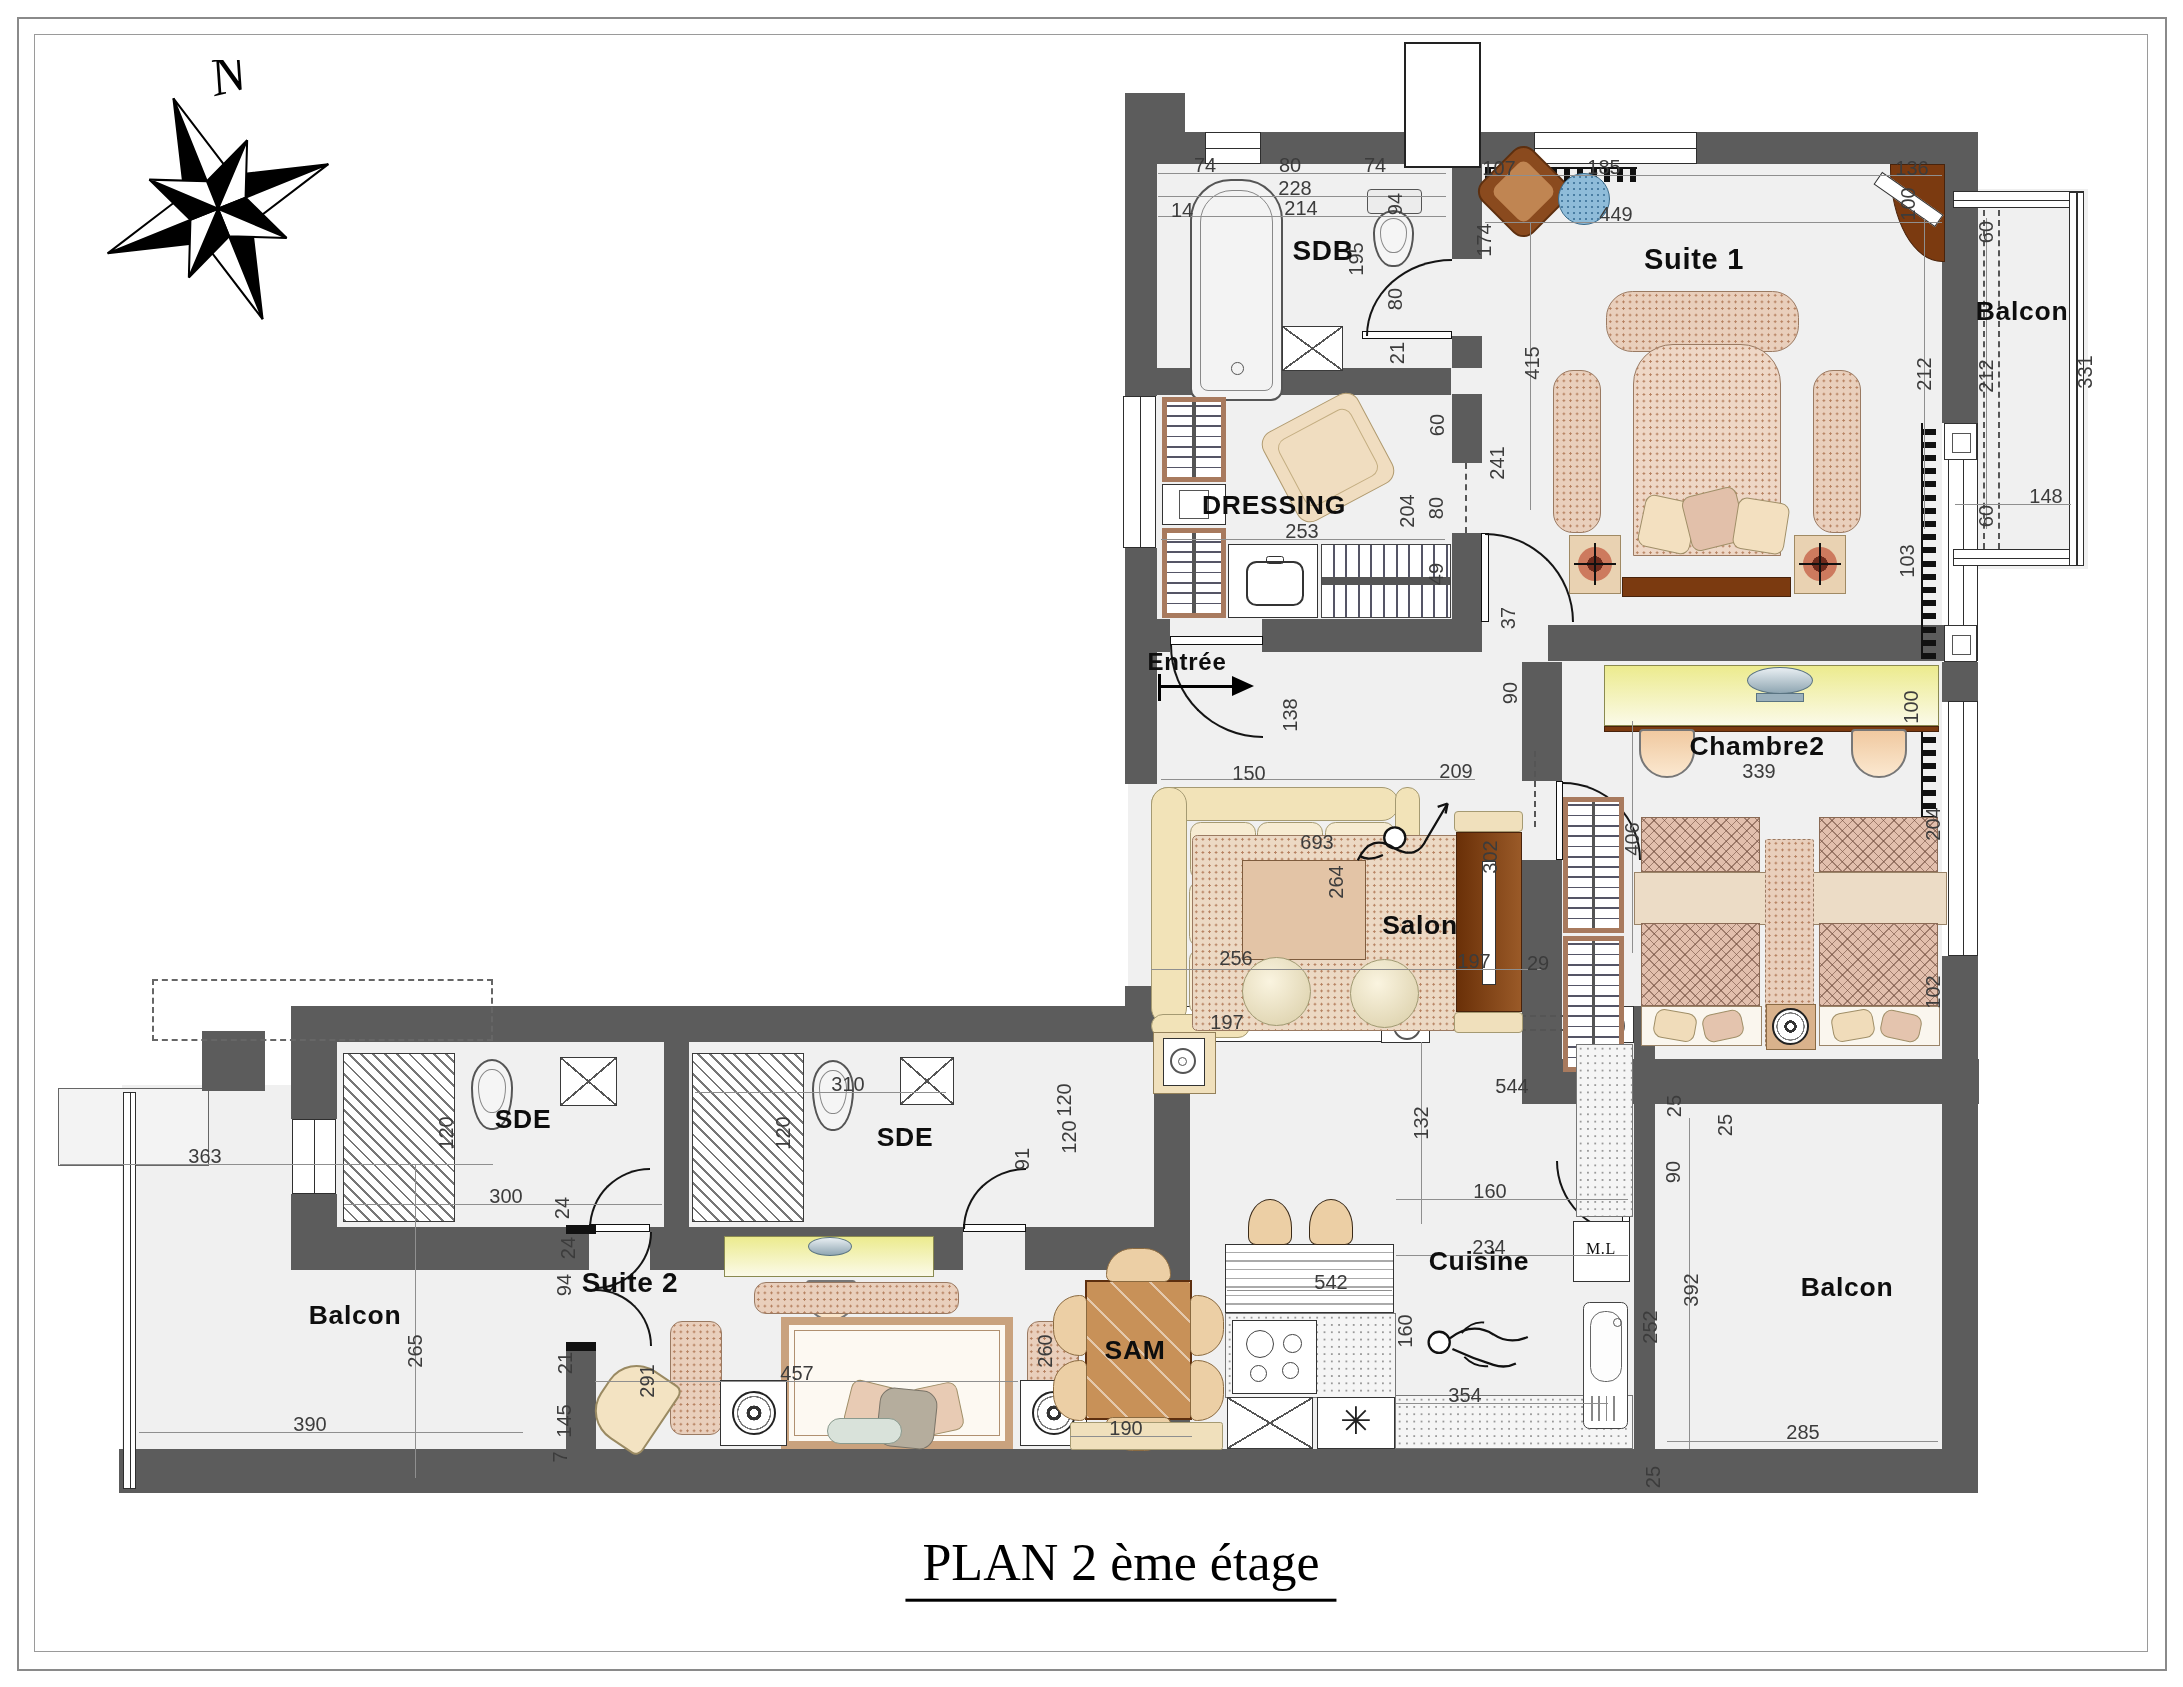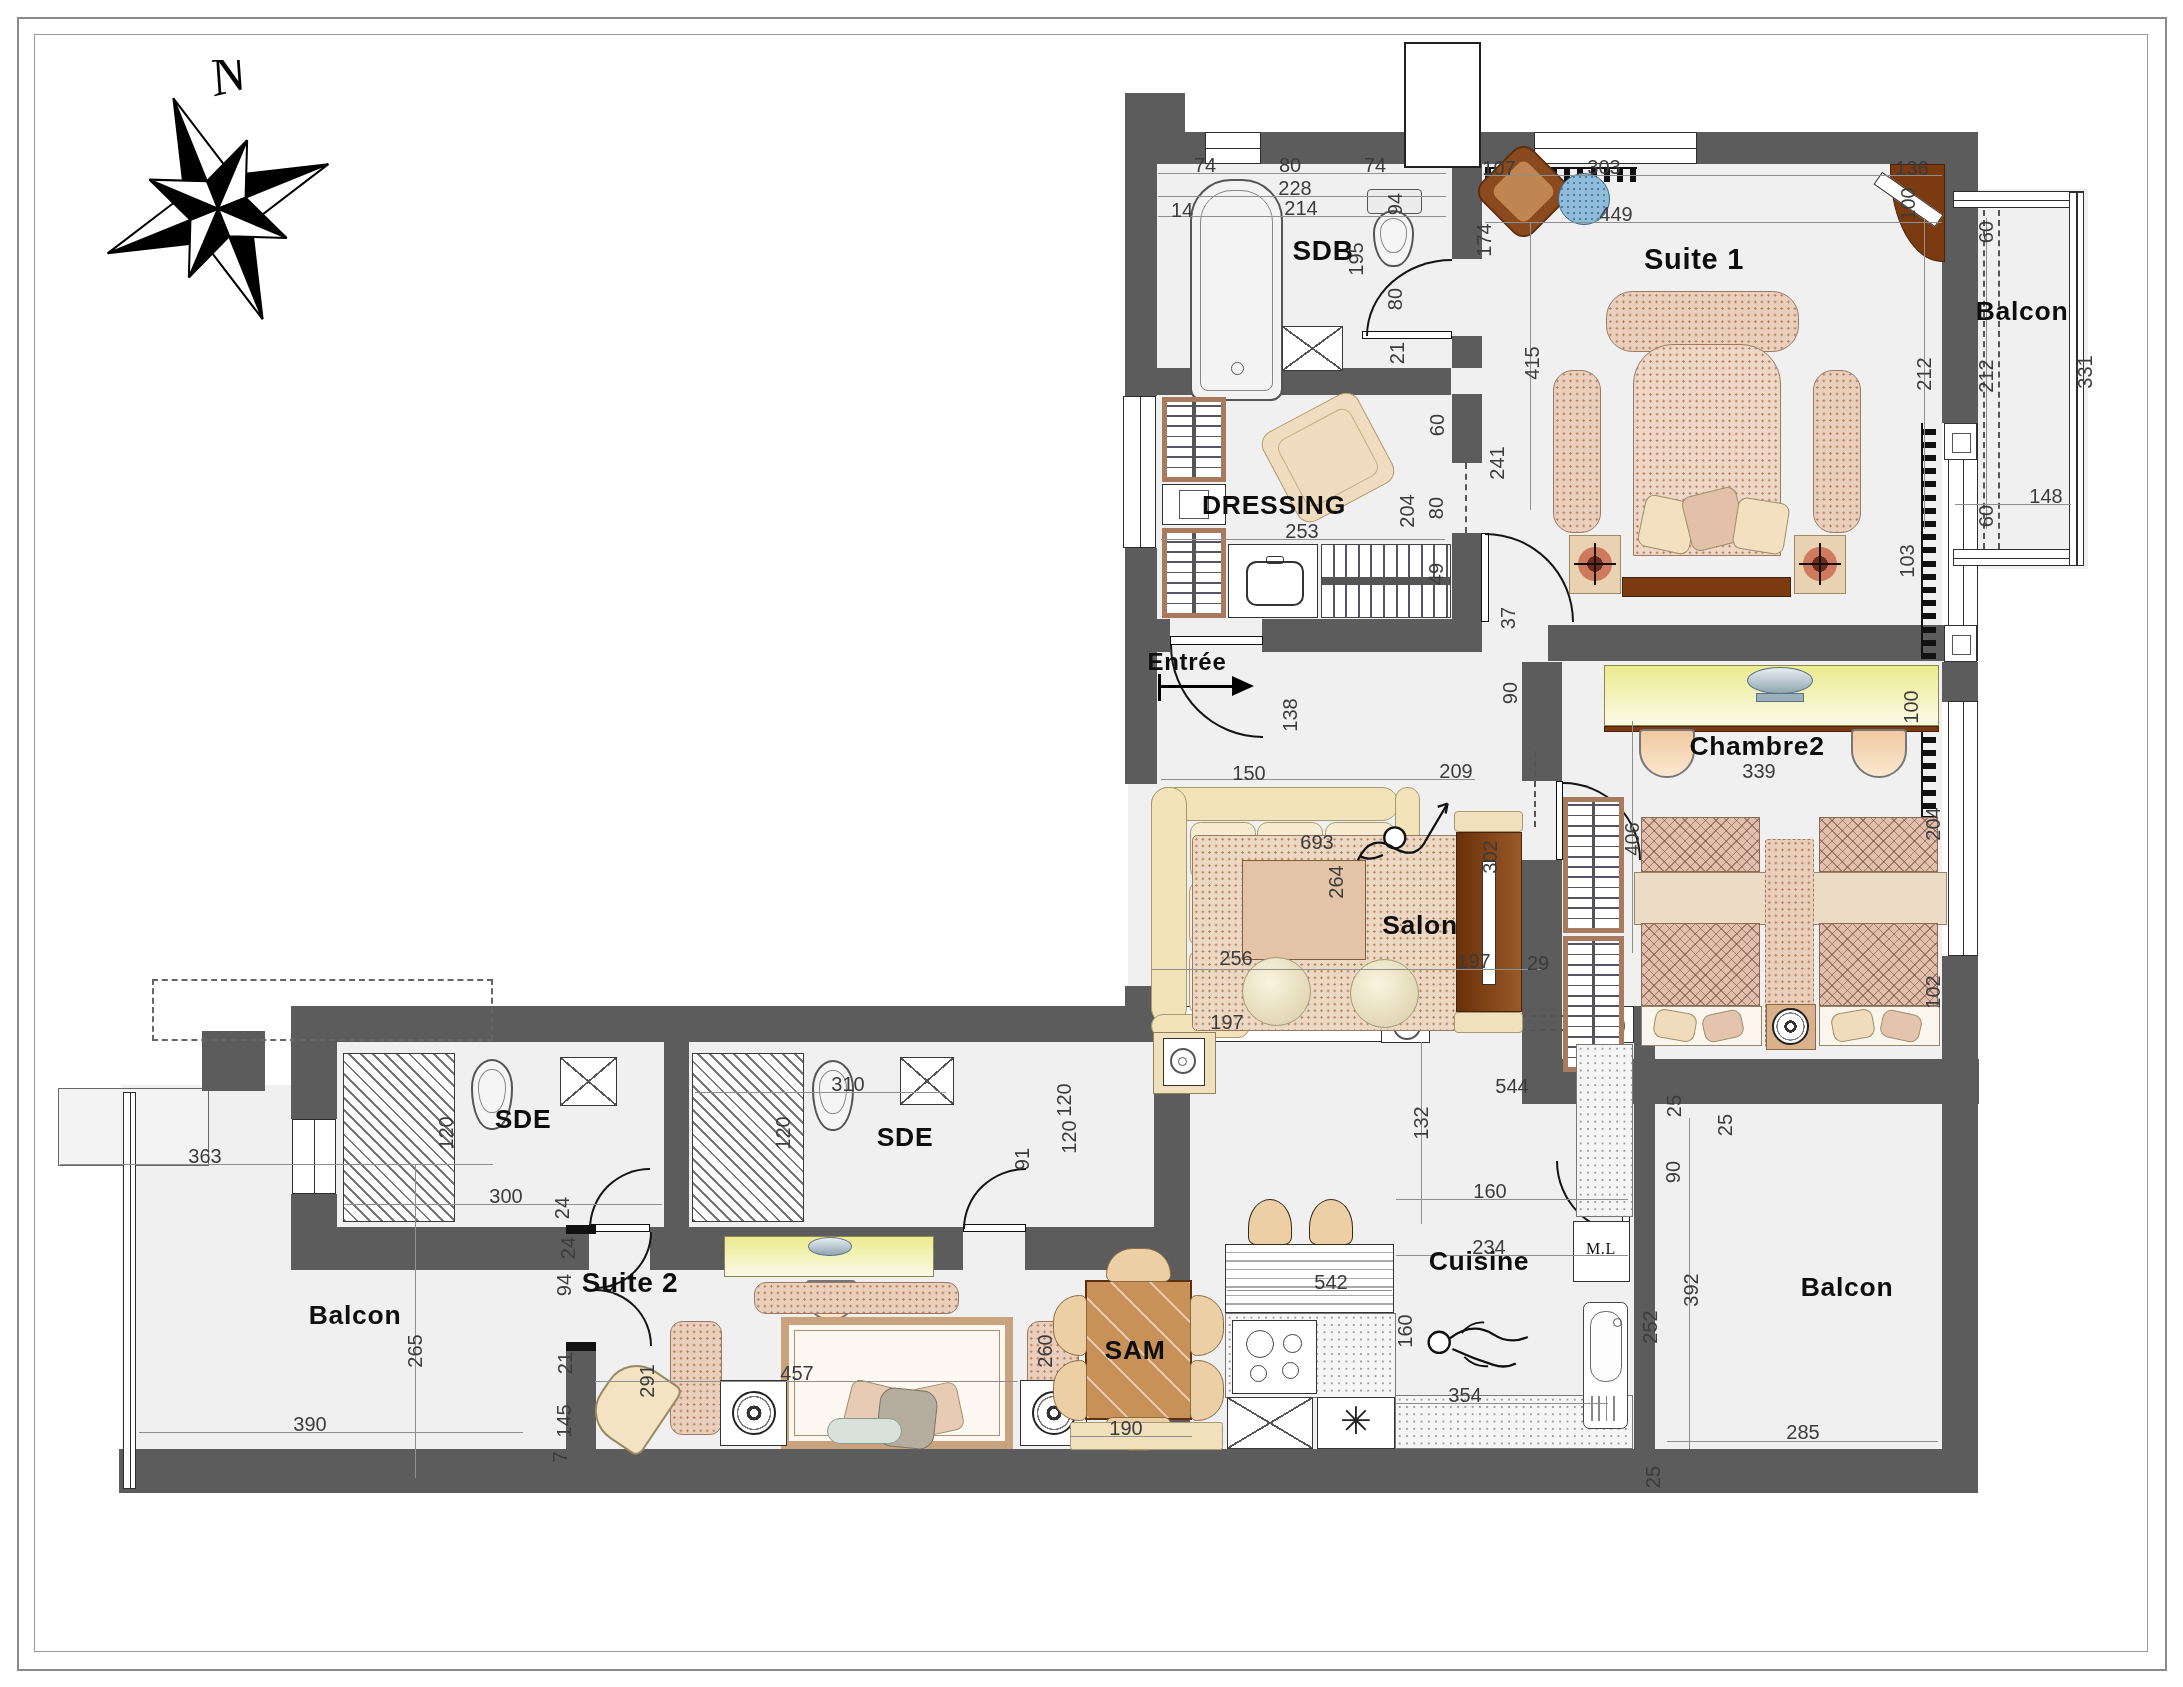--- a/index.html
+++ b/index.html
@@ -405,20 +405,21 @@
   </div>
   <div class="ringbox" style="left:1573px;top:1221px;width:57px;height:61px"></div>
   <svg class="figure" style="left:1422px;top:1300px;width:119px;height:86px" viewBox="0 0 180 130">
     <circle cx="26" cy="64" r="16" fill="#fff" stroke="#111" stroke-width="3.5"></circle>
     <path d="M42 58 q34 -26 66 -6 q24 16 52 4 M46 74 q30 14 62 24 q18 6 34 -2" fill="none" stroke="#111" stroke-width="3.5"></path>
     <path d="M60 50 q14 -18 34 -16 M64 86 q16 16 36 14" fill="none" stroke="#111" stroke-width="3"></path>
   </svg>
 
   <div class="win v" style="left:123px;top:1092px;width:13.2px;height:397px"></div>
 
+  <div id="title">PLAN 2 ème étage</div>
 
   <div id="plan" style="position:absolute;left:0;top:0;width:100%;height:100%">
       <div class="rlabel" style="left: 1323px; top: 251px; font-size: 28px;">SDB</div>
       <div class="rlabel" style="left: 1694px; top: 259px; font-size: 29px;">Suite 1</div>
       <div class="rlabel" style="left: 2022px; top: 311px; font-size: 26.5px;">Balcon</div>
       <div class="rlabel" style="left: 1274px; top: 505px; font-size: 26.5px;">DRESSING</div>
       <div class="rlabel" style="left: 1187px; top: 662px; font-size: 24px;">Entrée</div>
       <div class="rlabel" style="left: 1757px; top: 746px; font-size: 26.5px;">Chambre2</div>
       <div class="rlabel" style="left: 1420px; top: 925px; font-size: 26.5px;">Salon</div>
       <div class="rlabel" style="left: 523px; top: 1119px; font-size: 26.5px;">SDE</div>
@@ -444,21 +445,21 @@
       <div class="dim v" style="left: 1437px; top: 425px;">60</div>
       <div class="dim v" style="left: 1436px; top: 508px;">80</div>
       <div class="dim v" style="left: 1436px; top: 574px;">49</div>
       <div class="dim v" style="left: 1497px; top: 463px;">241</div>
       <div class="dim v" style="left: 1508px; top: 618px;">37</div>
       <div class="dim v" style="left: 1510px; top: 693px;">90</div>
       <div class="dim" style="left: 1456px; top: 771px;">209</div>
       <div class="dim" style="left: 1249px; top: 773px;">150</div>
       <div class="dim v" style="left: 1290px; top: 715px;">138</div>
       <div class="dim" style="left: 1499px; top: 168px;">107</div>
-      <div class="dim" style="left: 1604px; top: 167px;">303</div>
+      <div class="dim" style="left: 1604px; top: 167px;">185</div>
       <div class="dim" style="left: 1616px; top: 214px;">449</div>
       <div class="dim v" style="left: 1484px; top: 240px;">174</div>
       <div class="dim v" style="left: 1532px; top: 363px;">415</div>
       <div class="dim" style="left: 1912px; top: 168px;">136</div>
       <div class="dim v" style="left: 1908px; top: 204px;">100</div>
       <div class="dim v" style="left: 1924px; top: 374px;">212</div>
       <div class="dim v" style="left: 1907px; top: 561px;">103</div>
       <div class="dim v" style="left: 1986px; top: 232px;">60</div>
       <div class="dim v" style="left: 1986px; top: 376px;">212</div>
       <div class="dim v" style="left: 1986px; top: 516px;">60</div>

